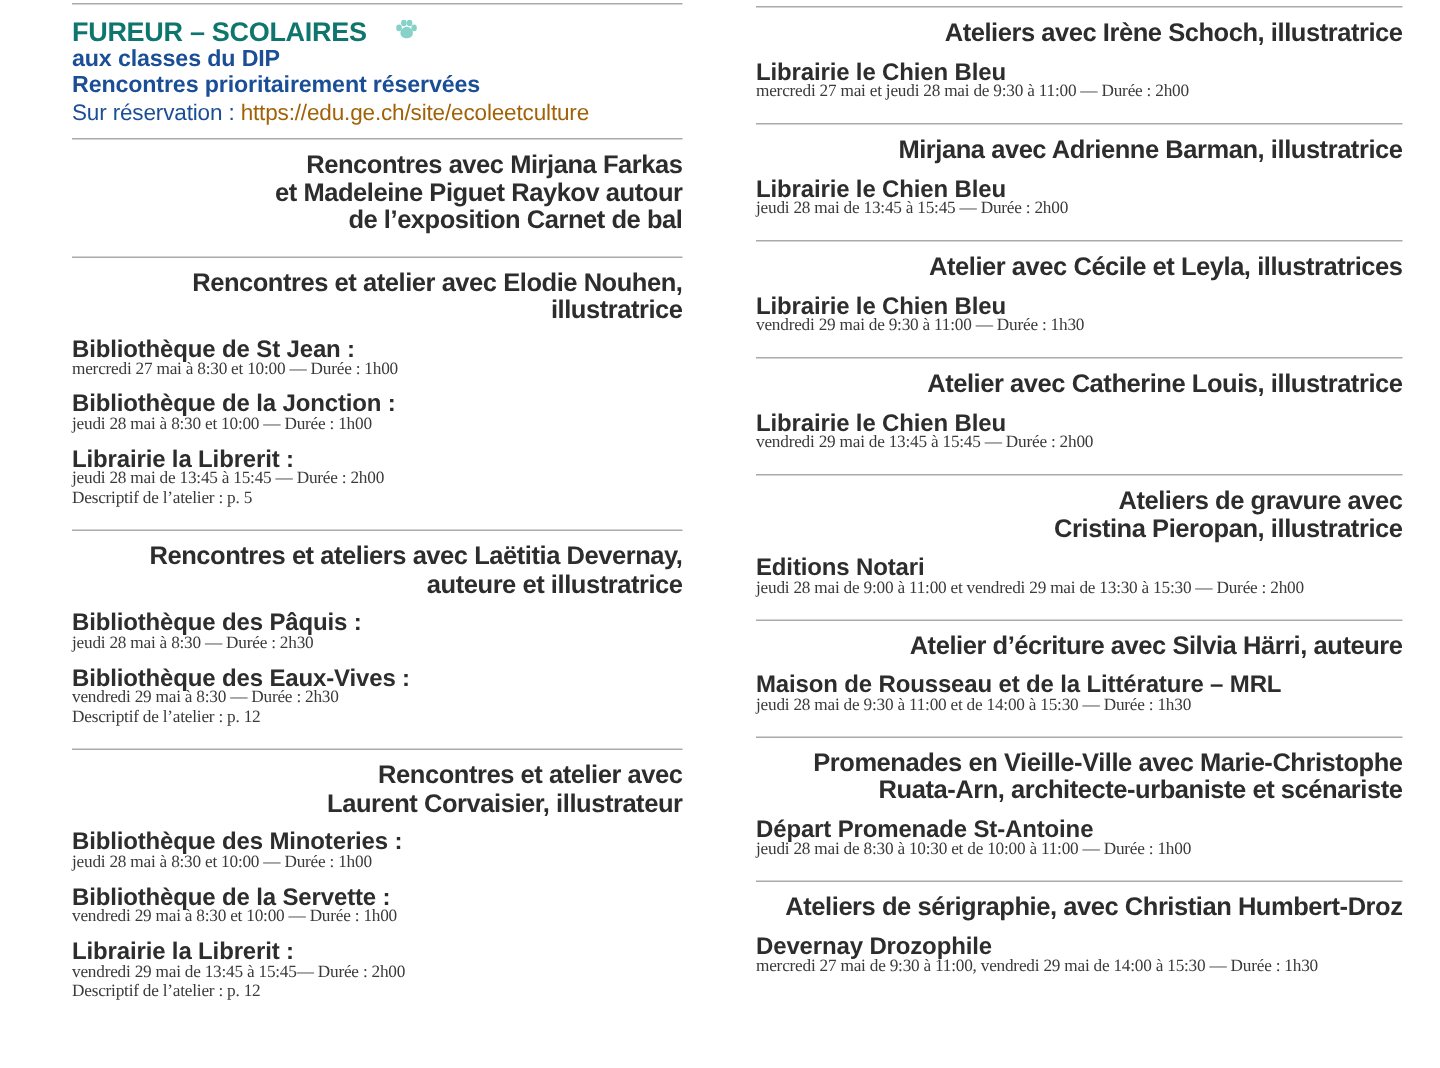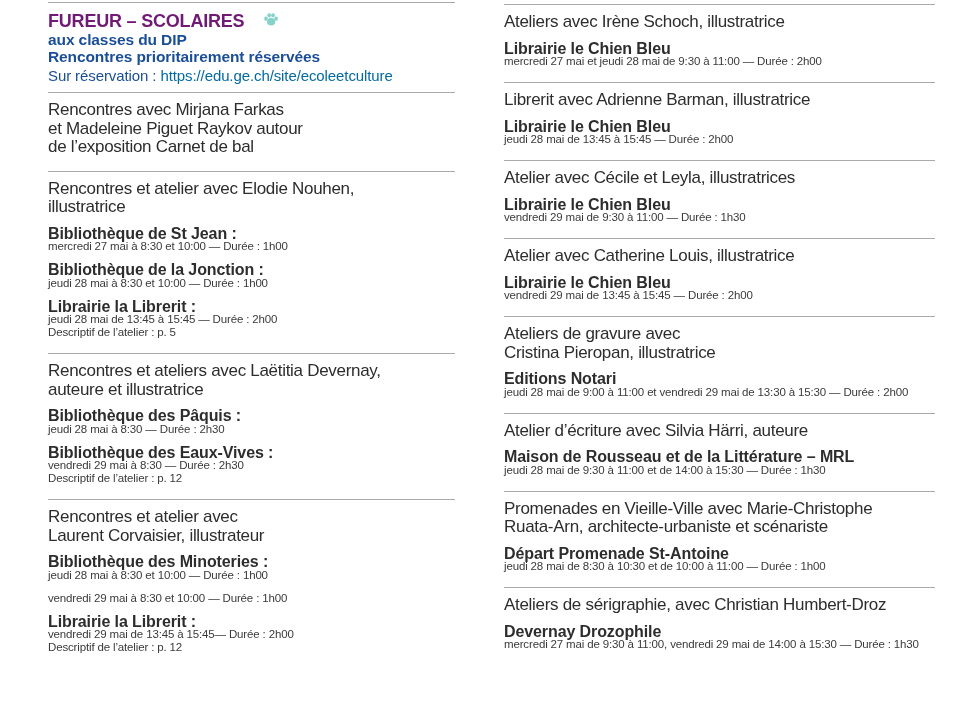--- a/index.html
+++ b/index.html
@@ -15,51 +15,51 @@
   .col { position: absolute; top: 2px; }
   .col-left  { left: 48px;  width: 407px; }
   .col-right { left: 504px; width: 431px; top: 4px; }
 
   .rule { height: 1px; background: #aaaaaa; margin: 0 0 8px 0; }
 
   
   .header { margin-bottom: 6px; }
   .header-title {
     display: flex; align-items: center; gap: 20px;
-    color: #701a75; font-weight: 700; font-size: 18px;
+    color: #0f766e; font-weight: 700; font-size: 18px;
     letter-spacing: -0.2px; line-height: 20px; margin-top: 4px;
   }
   .paw-icon { display: inline-block; margin-top: -2px; }
   .header-sub {
     color: #1a4e96; font-weight: 700; font-size: 15.5px;
     line-height: 17px; letter-spacing: -0.1px;
   }
   .header-res {
     color: #1a4e96; font-size: 15px; line-height: 19px;
     letter-spacing: -0.1px; margin-top: 1px; margin-bottom: 7px;
     white-space: nowrap;
   }
-  .header-res a { color: #0369a1; text-decoration: none; cursor: pointer; }
+  .header-res a { color: #a16207; text-decoration: none; cursor: pointer; }
 
   
   .event { margin-bottom: 14px; }
   .event-title {
     margin: 0 0 10px 0;
-    color: #2d2d2d; font-size: 17px; font-weight: 400;
-    line-height: 18.5px; letter-spacing: -0.3px; white-space: nowrap;
+    color: #2d2d2d; font-size: 17px; font-weight: 700;
+    line-height: 18.5px; letter-spacing: -0.3px; white-space: nowrap; text-align: right;
   }
   .entry { margin-bottom: 10px; }
   .entry:last-child { margin-bottom: 0; }
   .venue {
     font-size: 16px; line-height: 13.5px; font-weight: 700;
     color: #2d2d2d; letter-spacing: -0.1px; white-space: nowrap;
   }
   .detail {
     font-size: 11.5px; line-height: 13px; color: #3a3a3a;
-    letter-spacing: -0.15px; white-space: nowrap;
+    letter-spacing: -0.15px; white-space: nowrap; font-family: Liberation Serif, serif;
   }
 </style>
 </head>
 <body>
 
 <div class="col col-left" id="col-left">
   <div class="header">
     <div class="rule"></div>
     <div class="header-title">
       <span>FUREUR – SCOLAIRES</span>
@@ -116,20 +116,21 @@
       </div>
     </section>
     <section class="event">
       <div class="rule"></div>
       <h2 class="event-title"><span>Rencontres et atelier avec</span><br><span>Laurent Corvaisier, illustrateur</span></h2>
       <div class="entry">
         <div class="venue">Bibliothèque des Minoteries :</div>
         <div class="detail">jeudi 28 mai à 8:30 et 10:00 — Durée : 1h00</div>
       </div>
       <div class="entry">
+        <div class="venue">Bibliothèque de la Servette :</div>
         <div class="detail">vendredi 29 mai à 8:30 et 10:00 — Durée : 1h00</div>
       </div>
       <div class="entry">
         <div class="venue">Librairie la Librerit :</div>
         <div class="detail">vendredi 29 mai de 13:45 à 15:45— Durée : 2h00</div>
         <div class="detail">Descriptif de l’atelier : p. 12</div>
       </div>
     </section>
   </div>
 
@@ -137,21 +138,21 @@
     <section class="event">
       <div class="rule"></div>
       <h2 class="event-title"><span>Ateliers avec Irène Schoch, illustratrice</span></h2>
       <div class="entry">
         <div class="venue">Librairie le Chien Bleu</div>
         <div class="detail">mercredi 27 mai et jeudi 28 mai de 9:30 à 11:00 — Durée : 2h00</div>
       </div>
     </section>
     <section class="event">
       <div class="rule"></div>
-      <h2 class="event-title"><span>Librerit avec Adrienne Barman, illustratrice</span></h2>
+      <h2 class="event-title"><span>Mirjana avec Adrienne Barman, illustratrice</span></h2>
       <div class="entry">
         <div class="venue">Librairie le Chien Bleu</div>
         <div class="detail">jeudi 28 mai de 13:45 à 15:45 — Durée : 2h00</div>
       </div>
     </section>
     <section class="event">
       <div class="rule"></div>
       <h2 class="event-title"><span>Atelier avec Cécile et Leyla, illustratrices</span></h2>
       <div class="entry">
         <div class="venue">Librairie le Chien Bleu</div>

